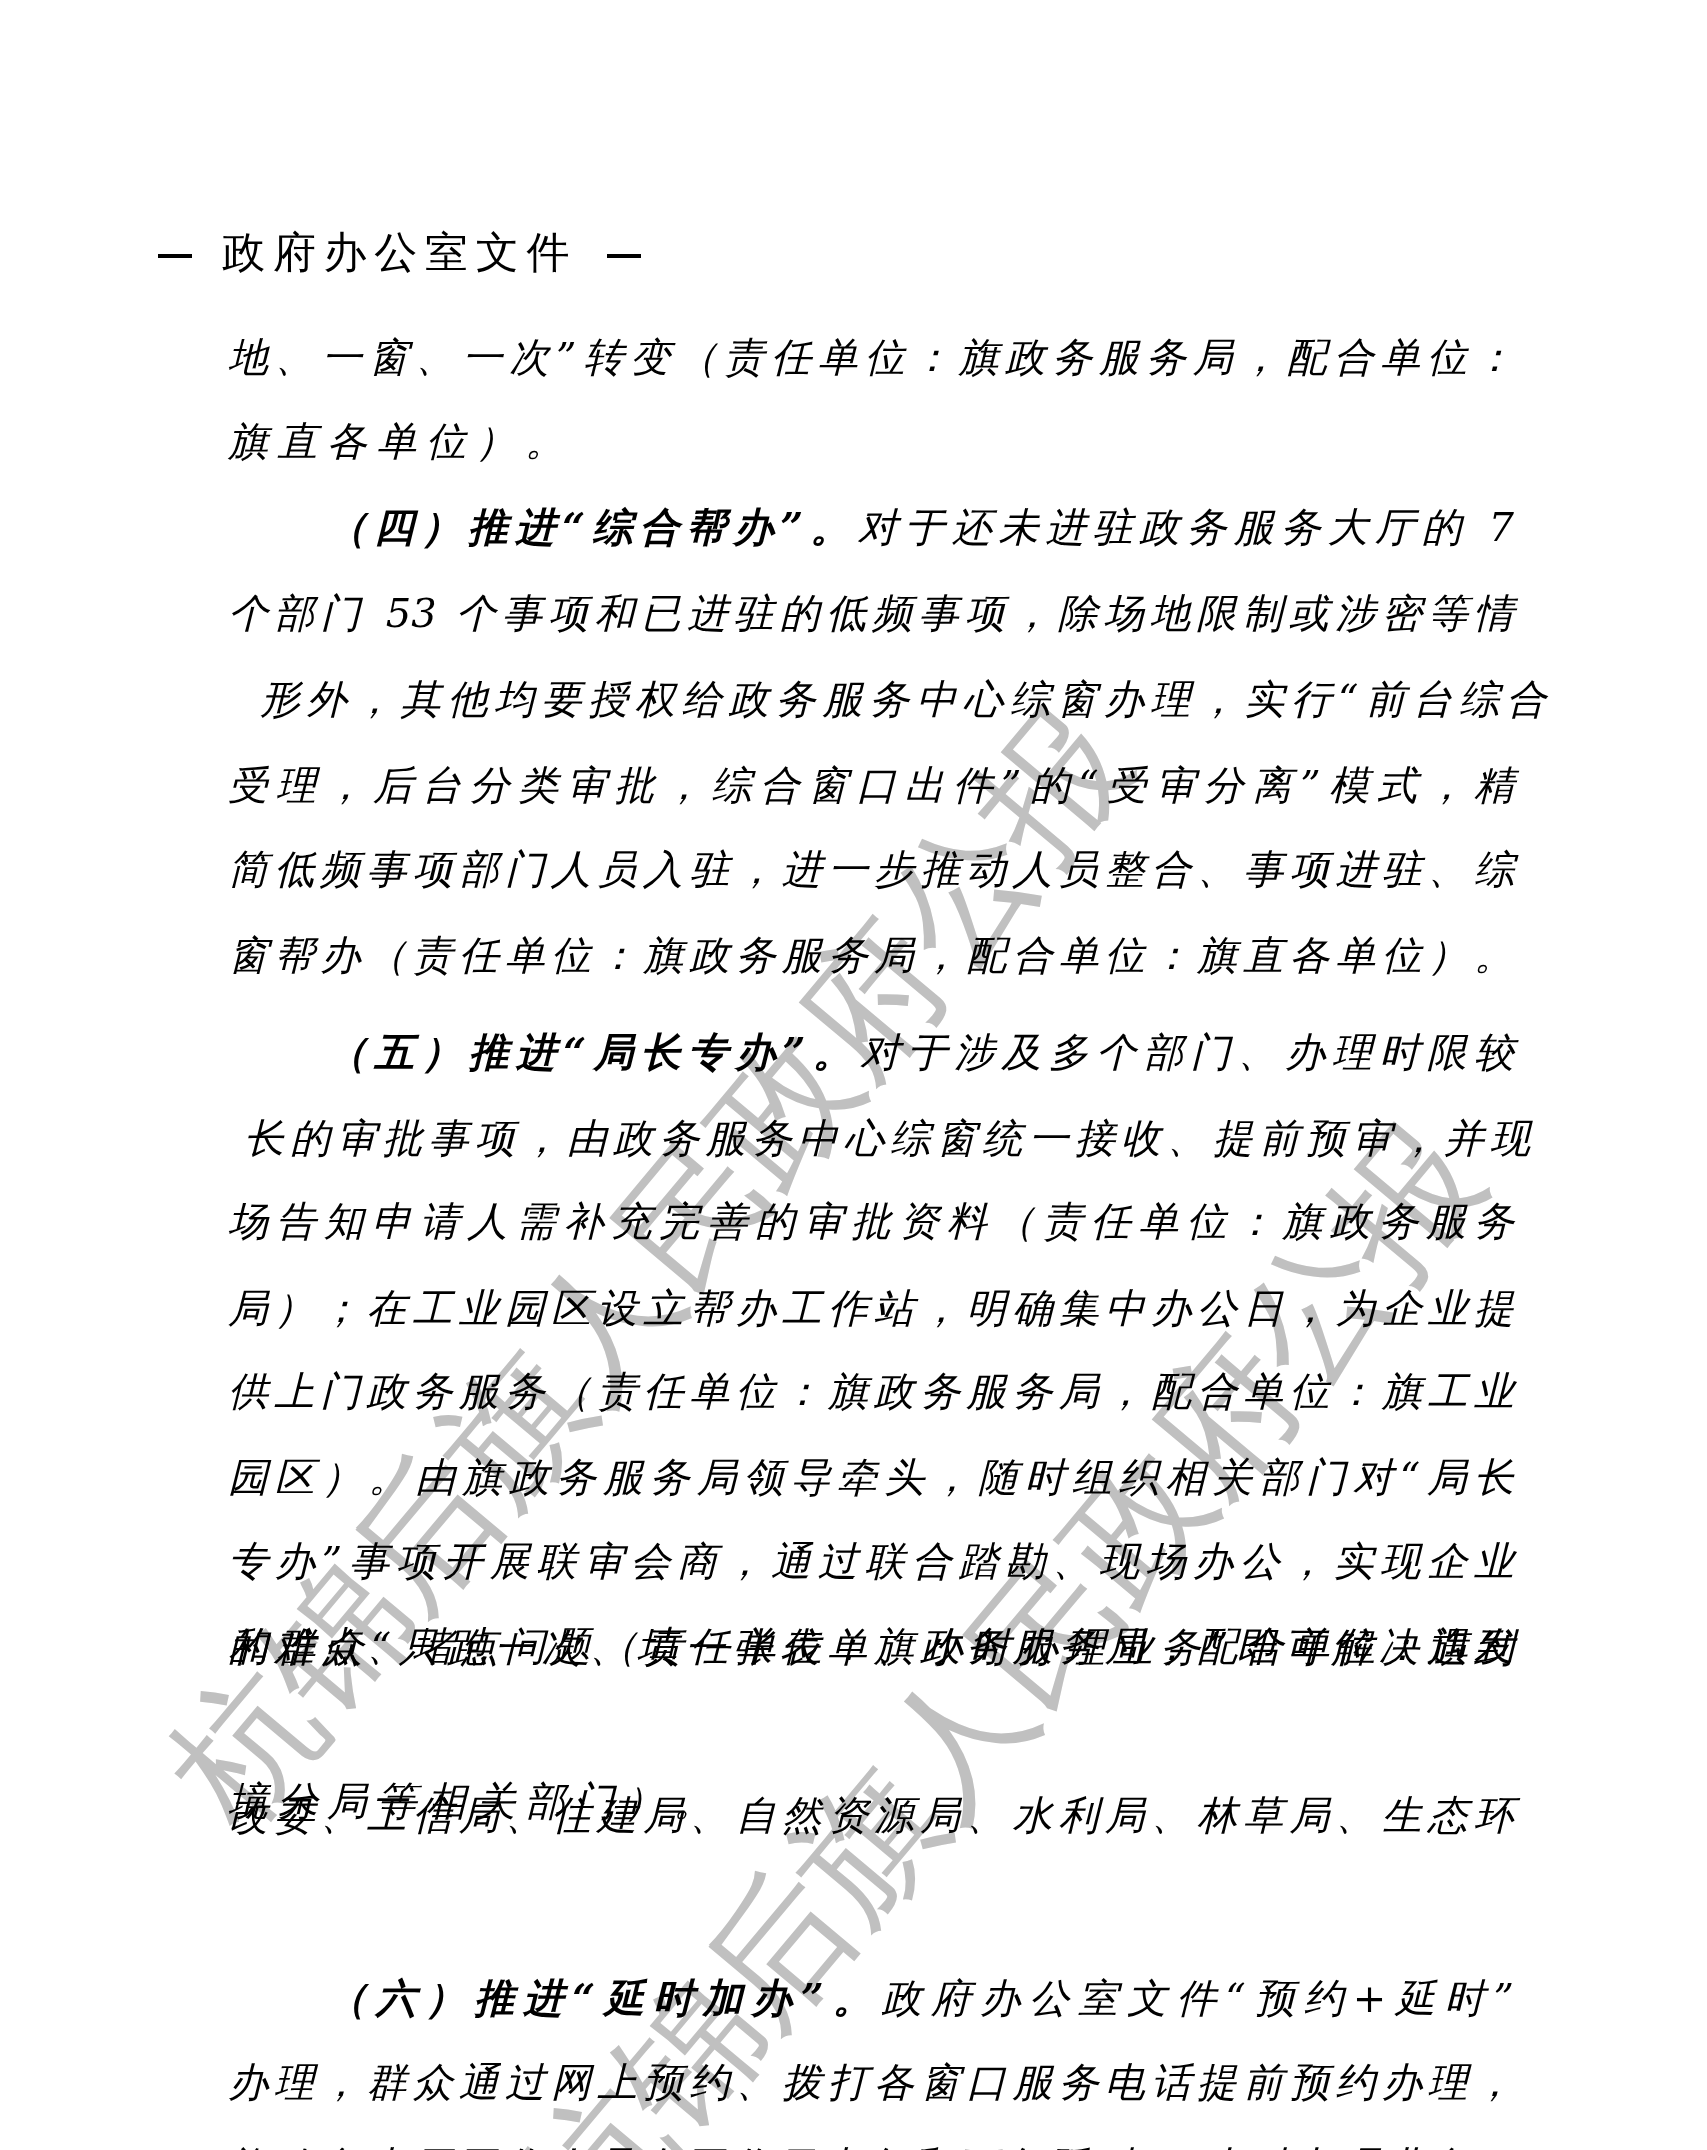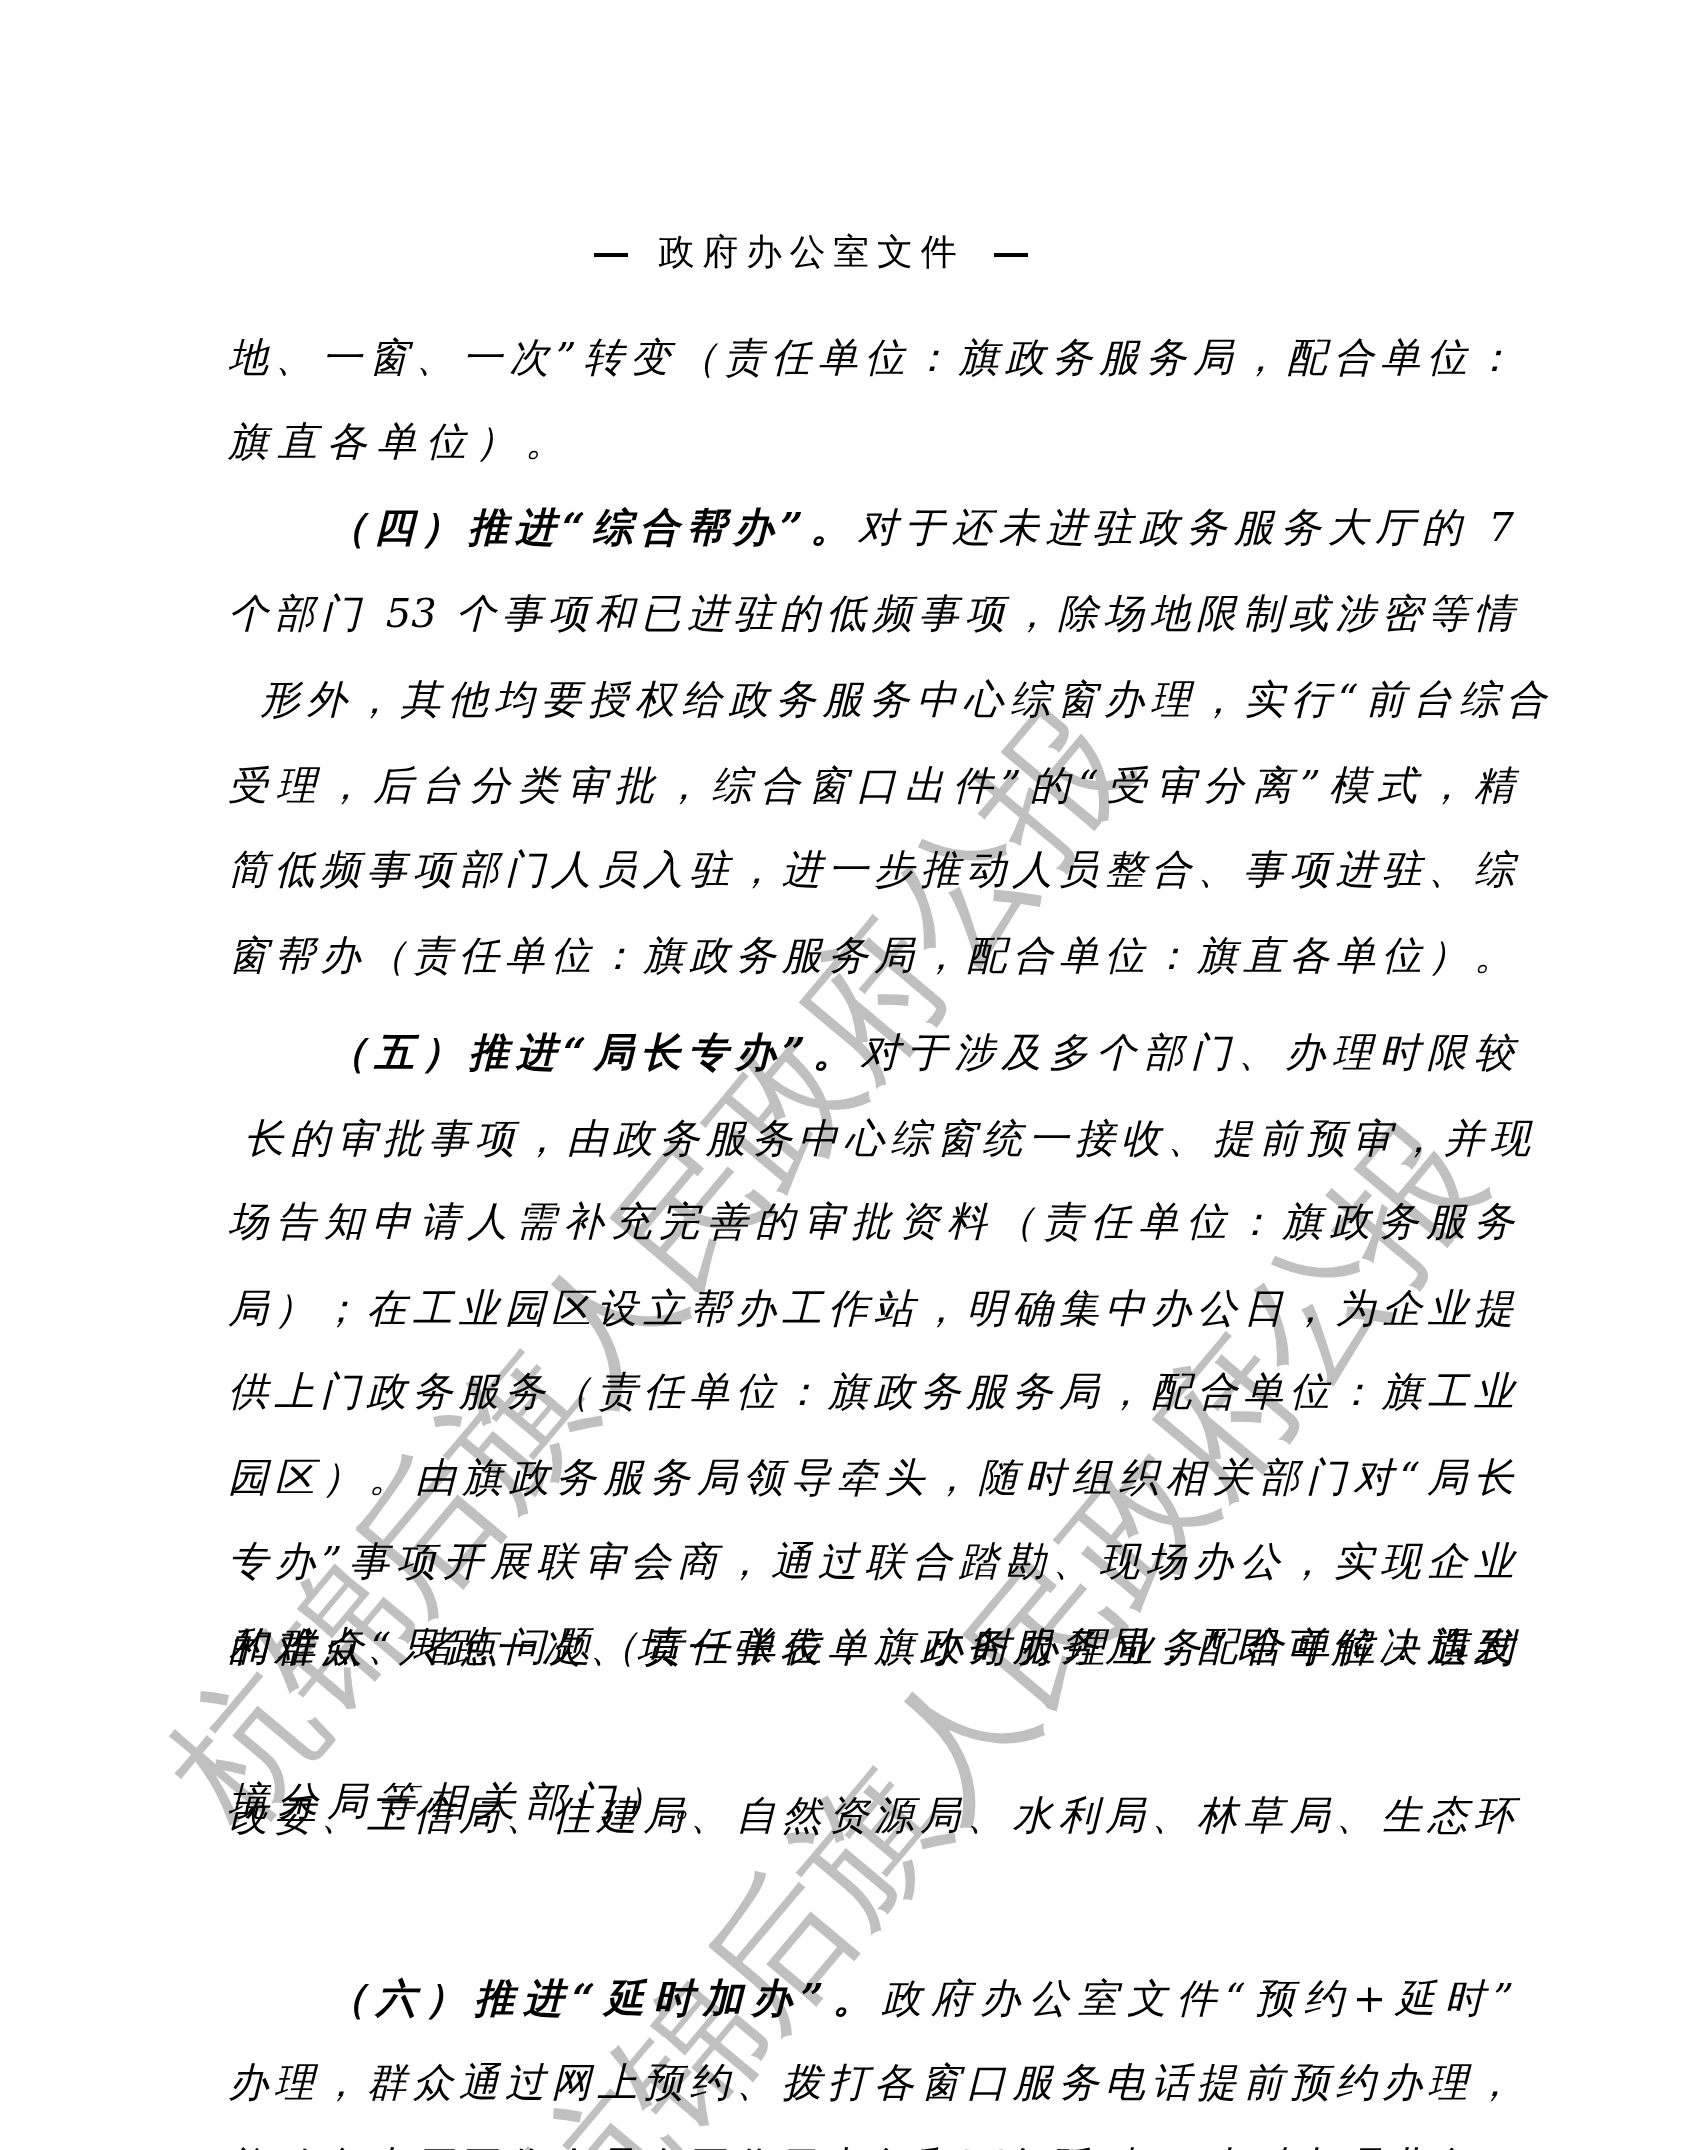--- a/index.html
+++ b/index.html
@@ -20,22 +20,22 @@
       left: 0; top: 0;
       width: 1707px;
       height: 2414px;
       background: #ffffff;
     }
     .header {
       position: absolute;
       top: 174px;
       left: 0;
       width: 1508px;
-      text-align: center;
-      font-size: 36px;
+      text-align: left;
+      font-size: 43px;
       line-height: 52px;
       letter-spacing: 7.7px;
       white-space: pre;
     }
     .header .dash {
       display: inline-block;
       width: 34px;
       height: 4.3px;
       background: #000;
       vertical-align: middle;

